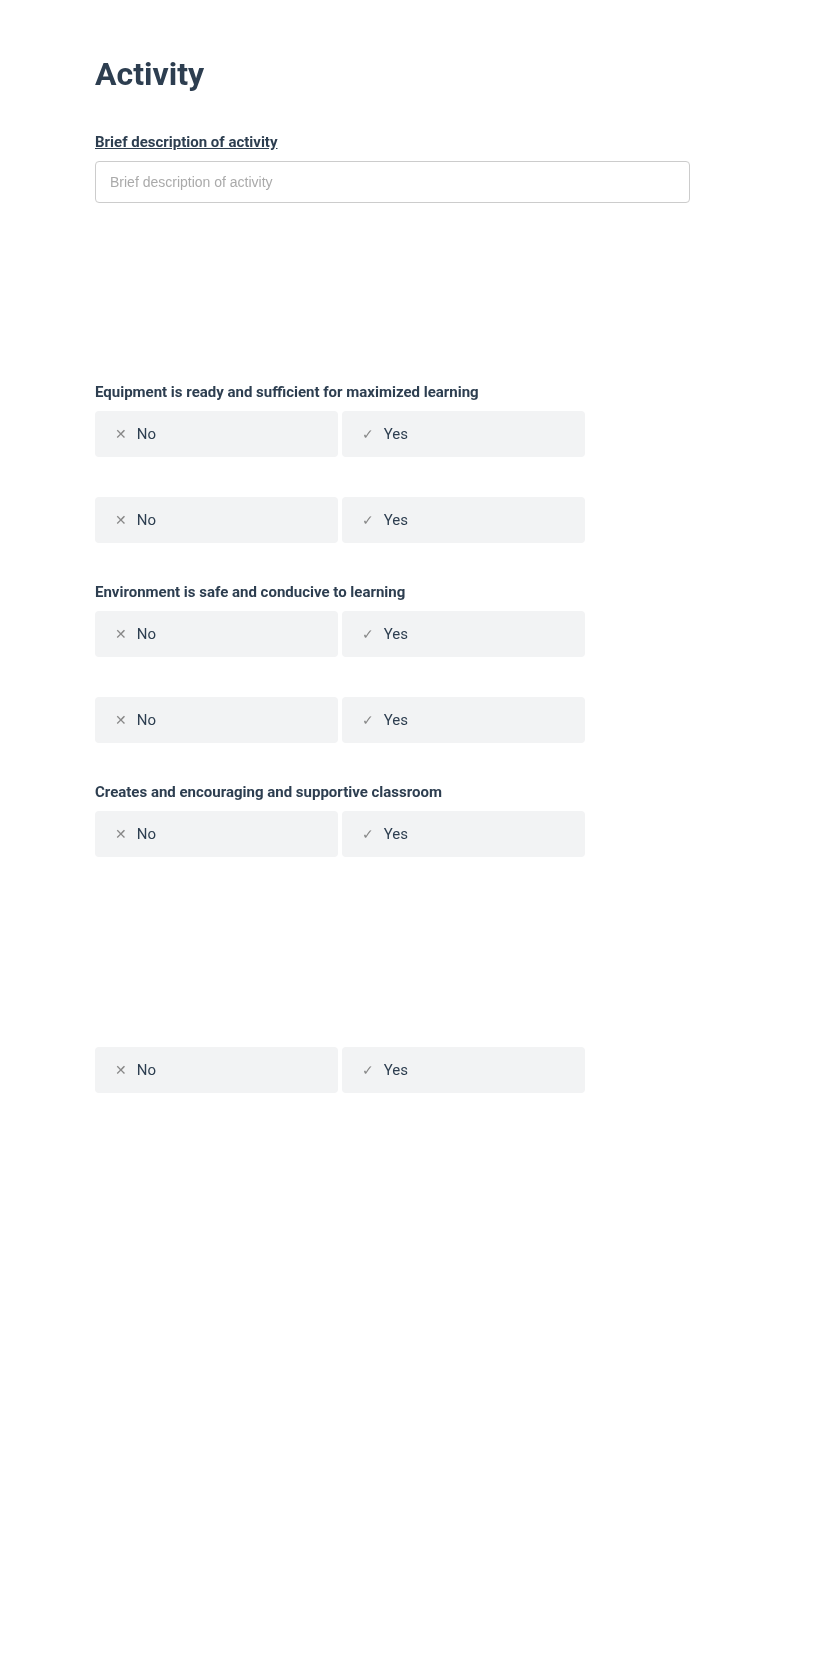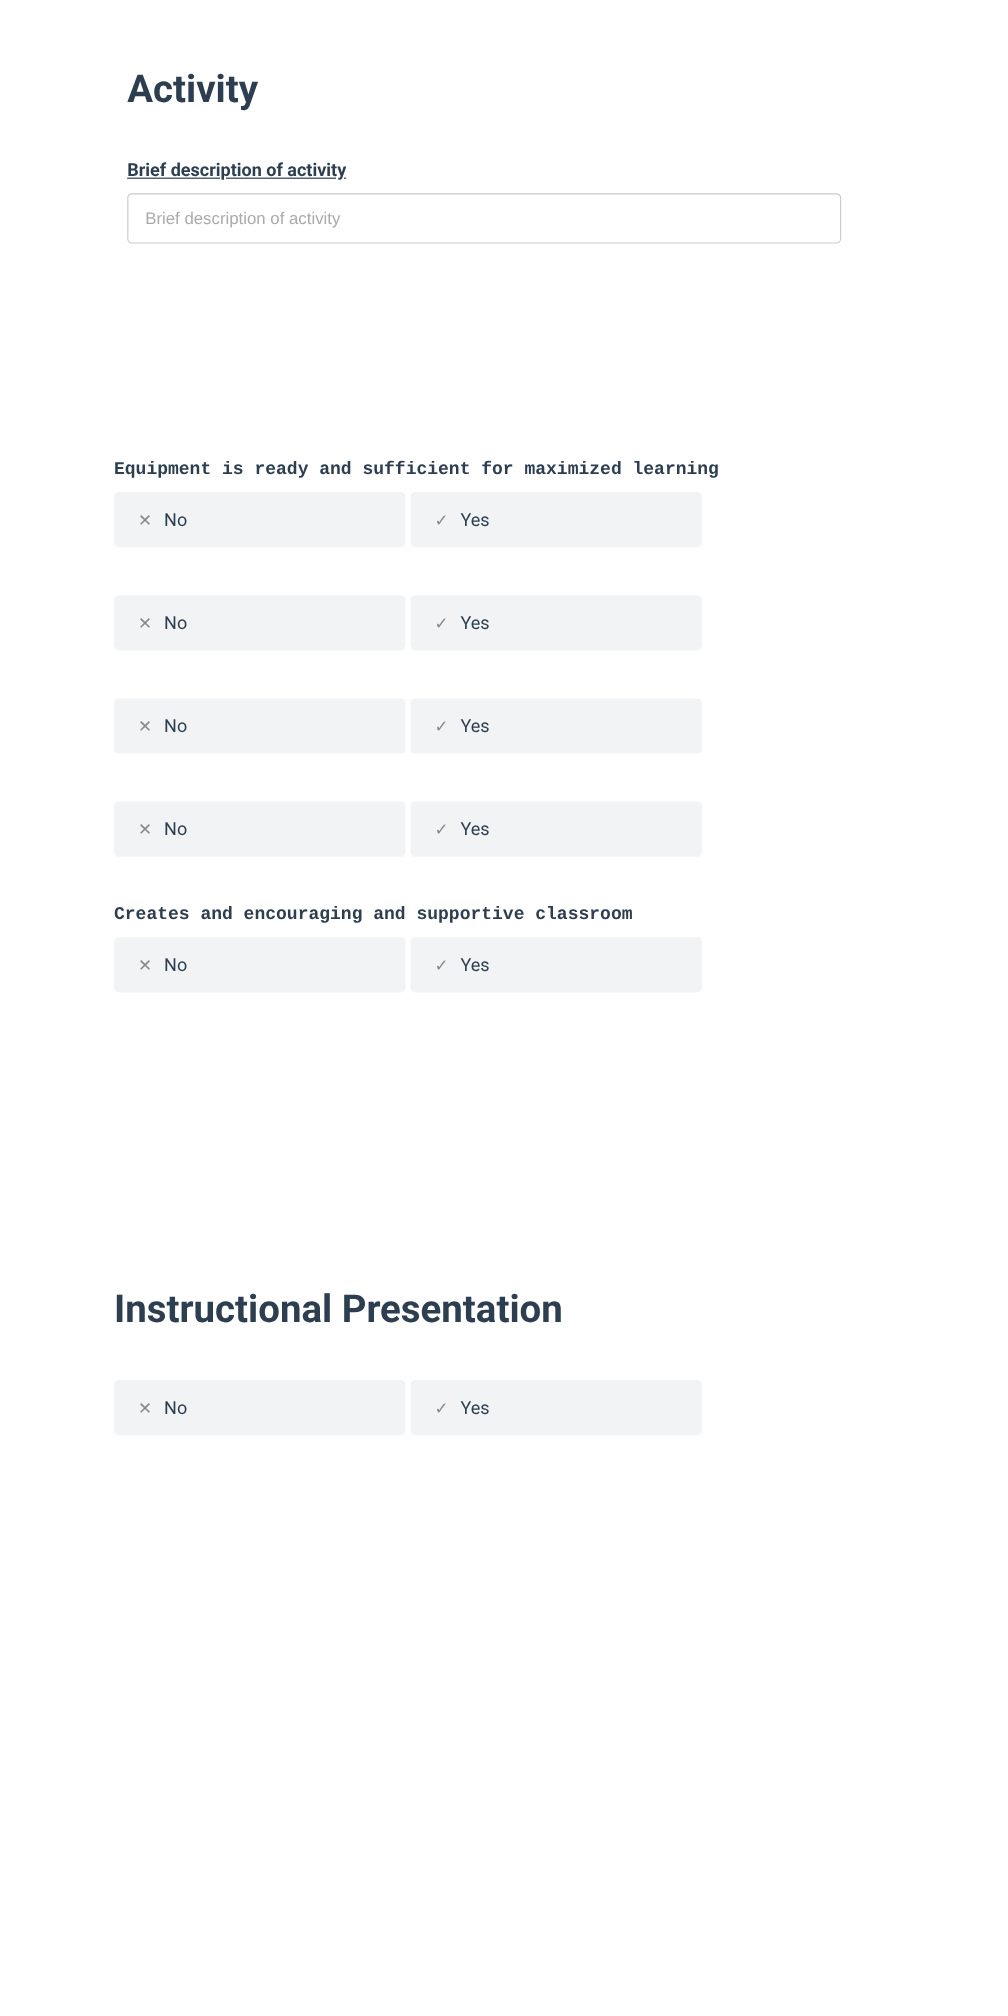--- a/index.html
+++ b/index.html
@@ -50,21 +50,20 @@
 
     .question-block {
       margin-bottom: 40px;
     }
 
     .question-label {
       font-size: 15px;
       font-weight: 700;
       color: #2d3e50;
       margin-bottom: 10px;
-      font-family: Liberation Mono, monospace;
     }
 
     .radio-group {
       display: flex;
       gap: 0;
       max-width: 490px;
     }
 
     .radio-option {
       display: flex;
@@ -84,21 +83,20 @@
       margin-right: 0;
     }
 
     .radio-icon {
       font-size: 14px;
       color: #888;
     }
 
     .activity-section {
       margin-top: 55px;
-      margin-left: 11px;
     }
 
     .field-block {
       margin-bottom: 30px;
       text-decoration: underline;
     }
 
     .spacer-large {
       height: 150px;
     }
@@ -140,20 +138,21 @@
         <span>No</span>
       </div>
       <div class="radio-option">
         <span class="radio-icon">✓</span>
         <span>Yes</span>
       </div>
     </div>
   </div>
 
   <div class="question-block">
+    <div class="question-label">Environment is safe and conducive to learning</div>
     <div class="radio-group">
       <div class="radio-option">
         <span class="radio-icon">✕</span>
         <span>No</span>
       </div>
       <div class="radio-option">
         <span class="radio-icon">✓</span>
         <span>Yes</span>
       </div>
     </div>
@@ -183,21 +182,20 @@
         <span class="radio-icon">✓</span>
         <span>Yes</span>
       </div>
     </div>
   </div>
 </div>
 
 <div class="spacer-large"></div>
 
 <div>
-  <h2 class="section-title">Instructional Presentation</h2>
 
   <div class="question-block">
     <div class="radio-group">
       <div class="radio-option">
         <span class="radio-icon">✕</span>
         <span>No</span>
       </div>
       <div class="radio-option">
         <span class="radio-icon">✓</span>
         <span>Yes</span>

